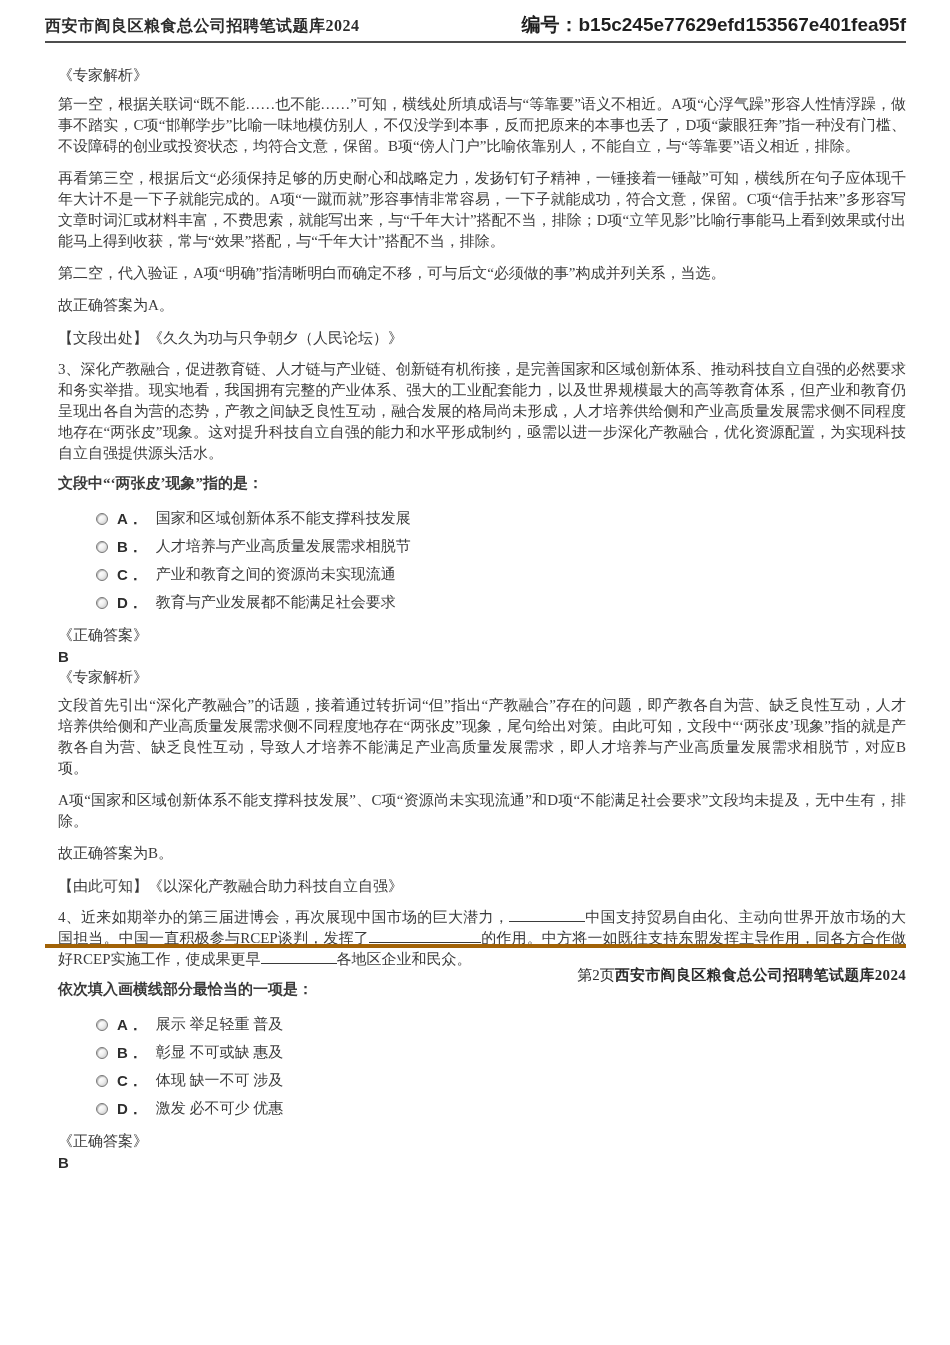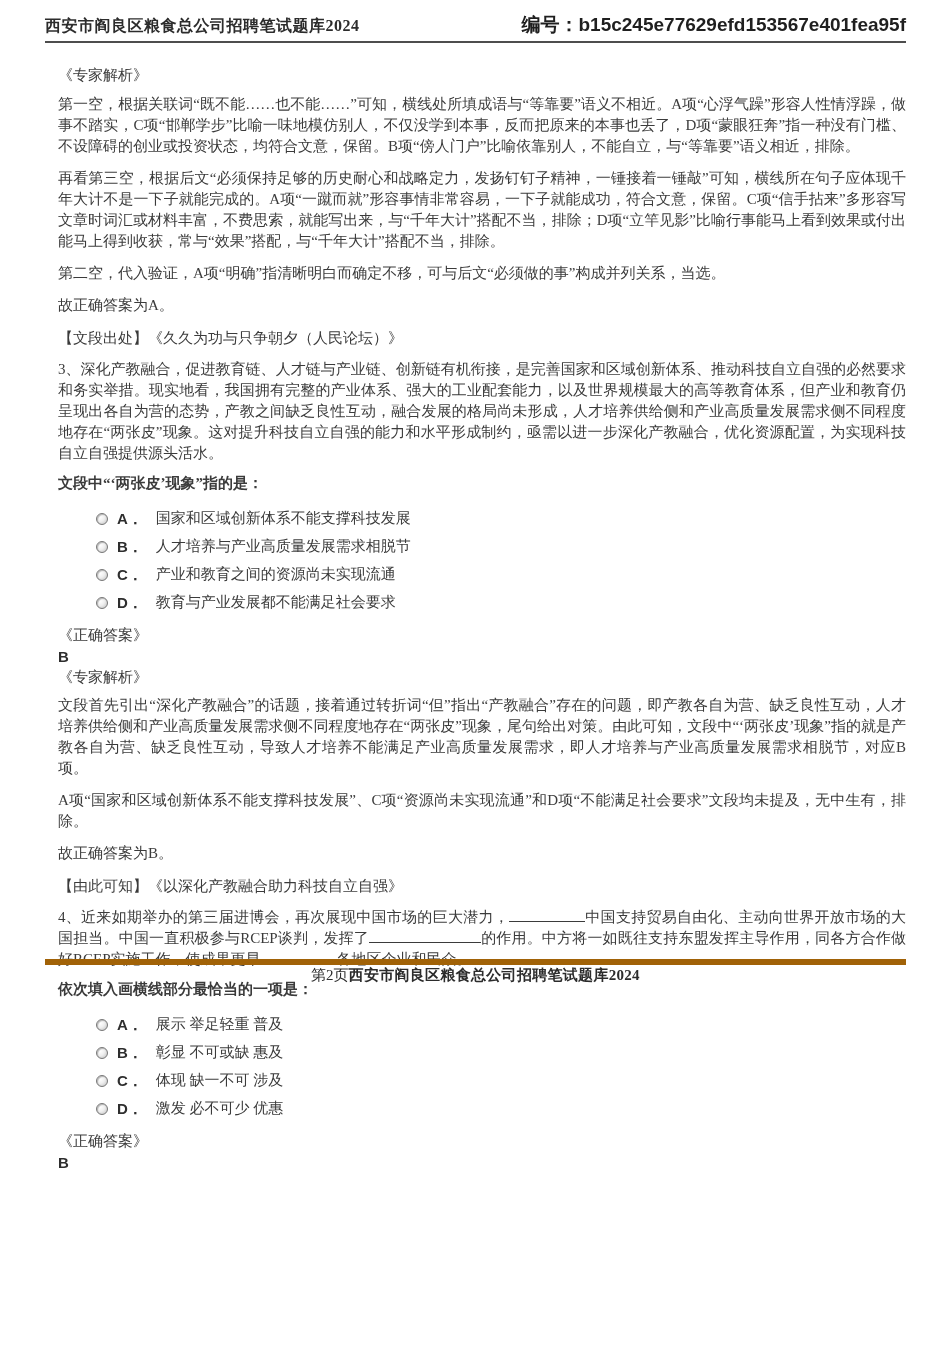--- a/index.html
+++ b/index.html
@@ -81,23 +81,23 @@
     border-bottom:1px solid #3b3b3b;
     height:14px;
     vertical-align:baseline;
   }
   .blank.w1{width:76px;}
   .blank.w2{width:112px;}
   .blank.w3{width:76px;}
   
   .ftr{
     position:absolute;left:45px;right:44px;bottom:10px;
-    border-top:6px solid #a16207;
-    padding-top:1px;
-    display:flex;justify-content:center;align-items:baseline;
+    border-top:4px solid #a16207;
+    padding-top:18px;
+    display:flex;justify-content:flex-end;align-items:baseline;
     font-size:15px;color:#2c2c2c;
   }
   .ftr-right{font-weight:600;letter-spacing:.3px;}
 </style>
 </head>
 <body>
 
 <div class="page">
 
   <div class="hdr">

